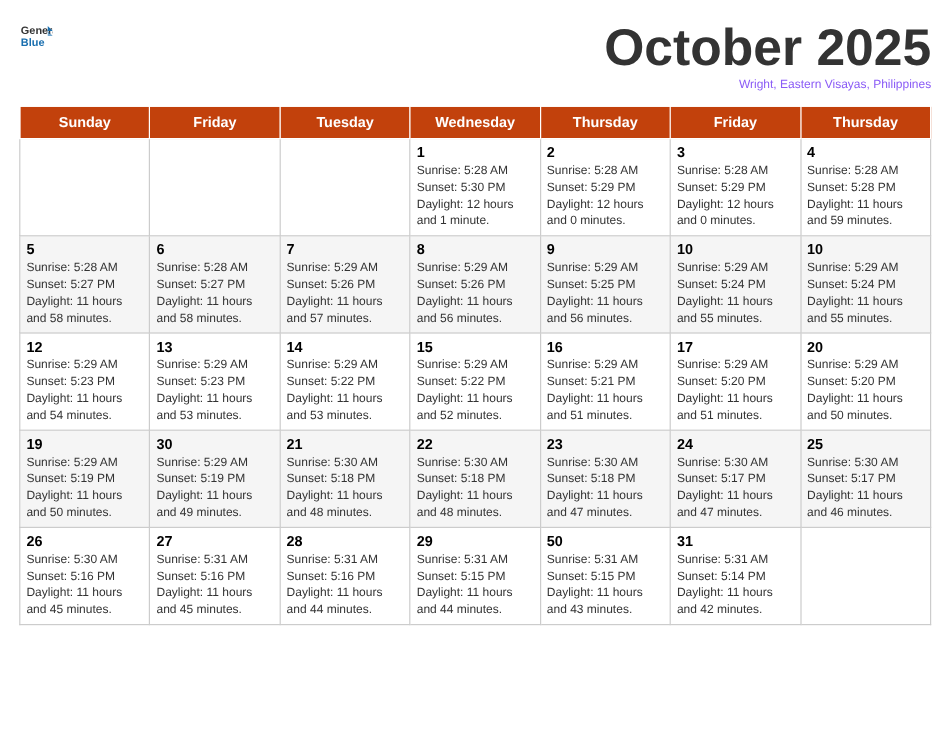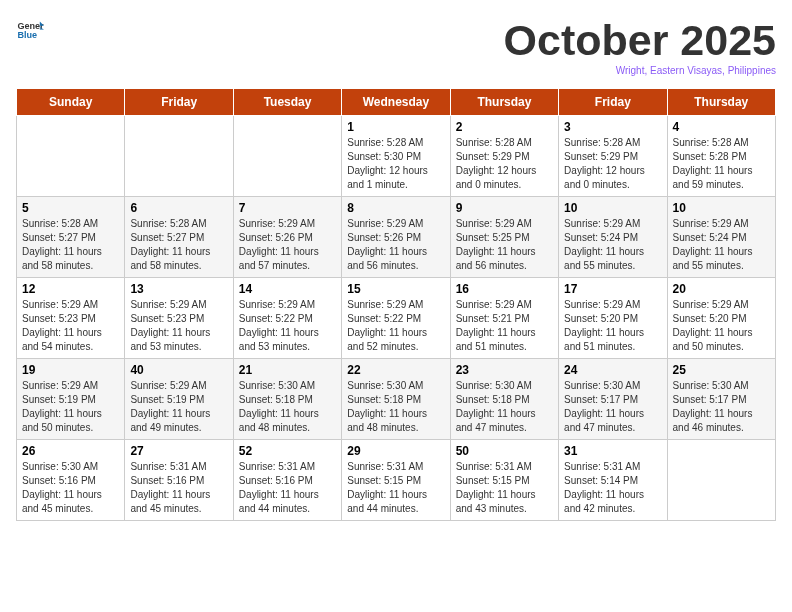--- a/index.html
+++ b/index.html
@@ -244,21 +244,21 @@
       </tr>
       <tr>
         <td>
           <div class="day-number">19</div>
           <div class="day-info" style="white-space: pre-line;">Sunrise: 5:29 AM
 Sunset: 5:19 PM
 Daylight: 11 hours
 and 50 minutes.</div>
         </td>
         <td>
-          <div class="day-number">40</div>
+          <div class="day-number">30</div>
           <div class="day-info" style="white-space: pre-line;">Sunrise: 5:29 AM
 Sunset: 5:19 PM
 Daylight: 11 hours
 and 49 minutes.</div>
         </td>
         <td>
           <div class="day-number">21</div>
           <div class="day-info" style="white-space: pre-line;">Sunrise: 5:30 AM
 Sunset: 5:18 PM
 Daylight: 11 hours
@@ -302,21 +302,21 @@
 and 45 minutes.</div>
         </td>
         <td>
           <div class="day-number">27</div>
           <div class="day-info" style="white-space: pre-line;">Sunrise: 5:31 AM
 Sunset: 5:16 PM
 Daylight: 11 hours
 and 45 minutes.</div>
         </td>
         <td>
-          <div class="day-number">52</div>
+          <div class="day-number">28</div>
           <div class="day-info" style="white-space: pre-line;">Sunrise: 5:31 AM
 Sunset: 5:16 PM
 Daylight: 11 hours
 and 44 minutes.</div>
         </td>
         <td>
           <div class="day-number">29</div>
           <div class="day-info" style="white-space: pre-line;">Sunrise: 5:31 AM
 Sunset: 5:15 PM
 Daylight: 11 hours

